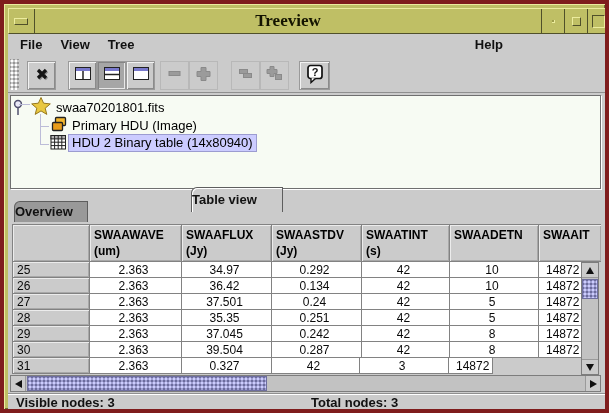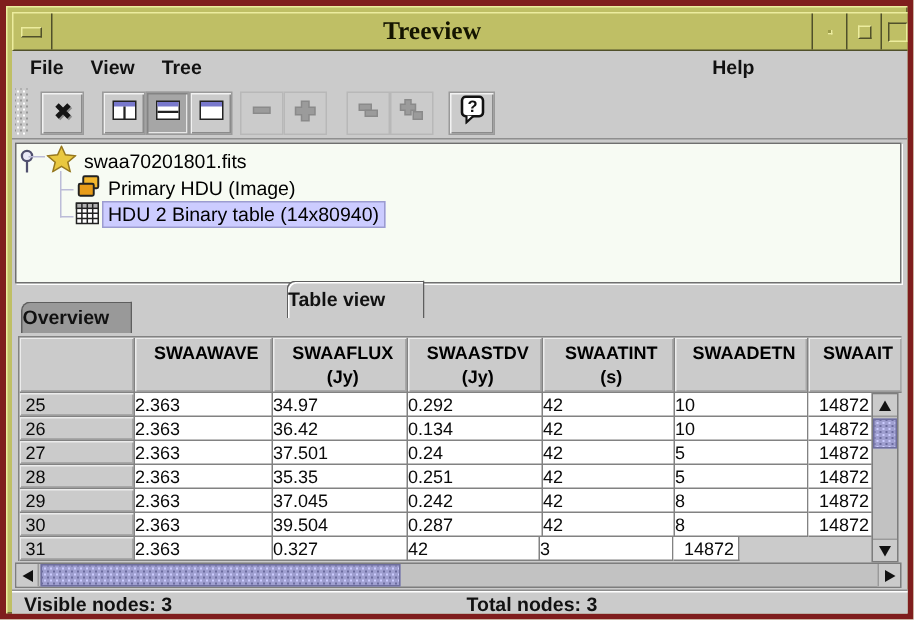--- a/index.html
+++ b/index.html
@@ -71,31 +71,31 @@
 
   
   .tab { position:absolute; top:197px; height:21px; background:#999999;
     border:1px solid #5e5e5e; border-bottom:none; border-top-left-radius:6px;
     font-weight:bold; font-size:13px; color:#111; line-height:20px; }
   .tab.selected { top:183px; height:25px; background:#cbcbcb; line-height:23px;
     box-shadow: inset 1px 1px 0 #ffffff; z-index:3; }
 
   
   .thead { position:absolute; left:8px; top:220px; width:589px; height:38px;
-    display:flex; overflow:hidden; border-left:1px solid #828282; border-top:1px solid #828282;text-align:center; }
+    display:flex; overflow:hidden; border-left:1px solid #828282; border-top:1px solid #828282; }
   .th { flex:none; background:#cbcbcb; border-right:1px solid #828282; border-bottom:1px solid #828282;
     box-shadow: inset 1px 1px 0 #ececec, inset -1px -1px 0 #a8a8a8;
     font-weight:bold; font-size:12px; line-height:16px; padding:2px 0 0 4px;
     white-space:nowrap; overflow:hidden; color:#000; }
   .tbody { position:absolute; left:8px; top:258px; width:570px; height:112px;
     overflow:hidden; border-left:1px solid #828282; }
   .trow { display:flex; height:16px; }
   .td { flex:none; height:16px; border-right:1px solid #828282; border-bottom:1px solid #828282;
     font-size:12px; line-height:14px; white-space:nowrap; overflow:hidden;
-    background:#ffffff; color:#0a0a0a; text-align:left; padding:1px 4px 0 0; }
+    background:#ffffff; color:#0a0a0a; text-align:center; padding:1px 4px 0 0; }
   .td.rownum { background:#cbcbcb; text-align:left; padding:1px 0 0 4px;
     box-shadow: inset 1px 1px 0 #ececec, inset -1px -1px 0 #a8a8a8; }
   .td.lastcol { text-align:left; padding-left:7px; }
   .c0{width:77px}.c1{width:92px}.c2{width:90px}.c3{width:90px}.c4{width:88px}.c5{width:89px}
   .c6h{width:63px}.c6{width:44px}
 
   
   .bumps { background-color:#9f9fd0;
     background-image: radial-gradient(#ccccff 28%, rgba(0,0,0,0) 32%),
                       radial-gradient(#6b6b9e 28%, rgba(0,0,0,0) 32%);
@@ -274,20 +274,21 @@
   </span>
   <div class="tree-label tree-sel" style="left:64px; top:130px;">HDU 2  Binary table (14x80940)</div>
 
   <div class="tab" style="left:10px; width:74px;">Overview</div>
   <div class="tab selected" style="left:187px; width:92px;">Table view</div>
 
   <div class="thead">
     <div class="th c0"></div>
     <div class="th c1">
       <div>SWAAWAVE</div>
+      <div>(um)</div>
     </div>
     <div class="th c2">
       <div>SWAAFLUX</div>
       <div>(Jy)</div>
     </div>
     <div class="th c3">
       <div>SWAASTDV</div>
       <div>(Jy)</div>
     </div>
     <div class="th c4">

